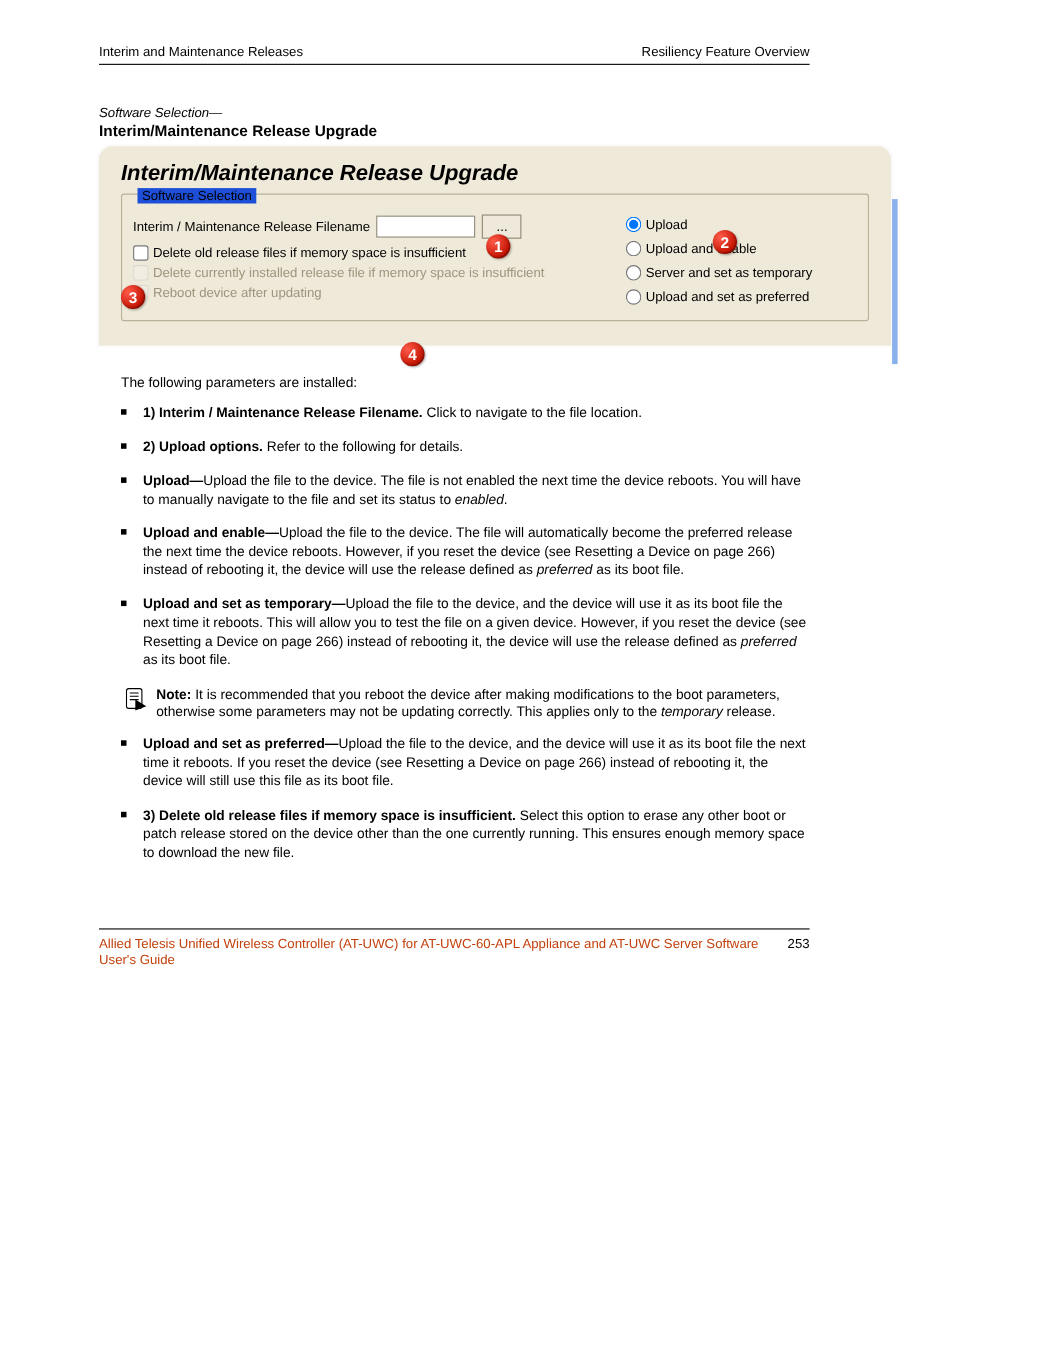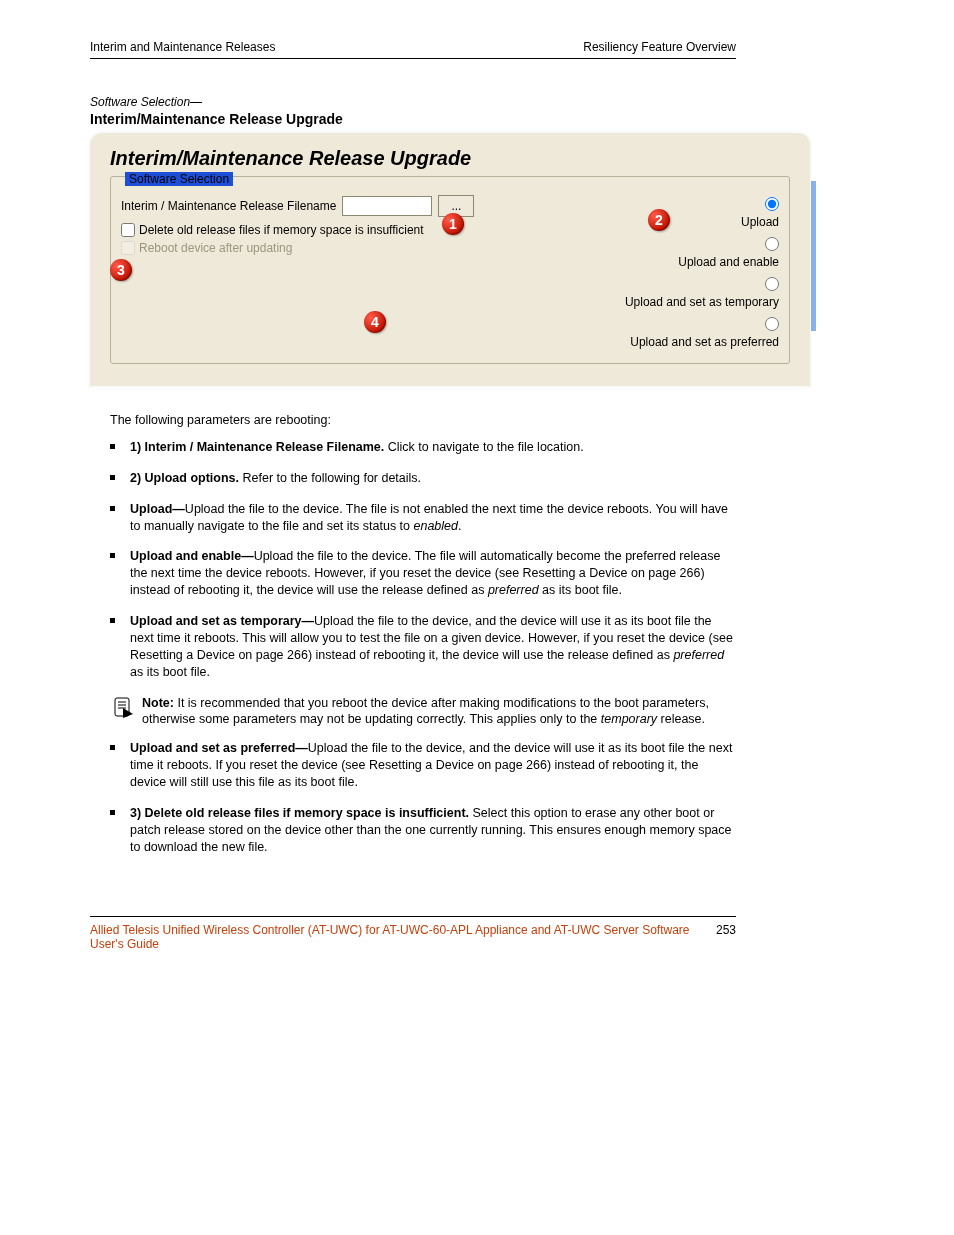--- a/index.html
+++ b/index.html
@@ -138,24 +138,23 @@
     color: #000;
     margin: 4px 0;
   }
   .chk-row input[type=checkbox] {
     width: 14px; height: 14px; margin: 0;
   }
   .chk-row.disabled { color: #9c967f; }
   .chk-row.disabled input[type=checkbox] { opacity: 0.5; }
   .radio-row {
     display: flex;
-    align-items: flex-end;
+    align-items: flex-start;
     gap: 4px;
     font-size: 12px;
-    flex-direction: column;
   }
   .radio-row input[type=radio] {
     width: 14px; height: 14px; margin: 0;
   }
   
   .badge {
     width: 22px; height: 22px;
     border-radius: 50%;
     background: radial-gradient(circle at 30% 30%, #ff5b4a, #c41200 70%);
     color: #fff;
@@ -255,54 +254,58 @@
               <label class="lbl">Interim / Maintenance Release Filename</label>
               <input type="text" class="file-input" value="" style="">
               <button class="browse-btn">...</button>
             </div>
             <div class="chk-row">
               <input type="checkbox" style="">
               <span>Delete old release files if memory space is insufficient</span>
             </div>
             <div class="chk-row disabled">
               <input type="checkbox" disabled="" style="">
+              <span>Delete currently installed release file if memory space is insufficient</span>
+            </div>
+            <div class="chk-row disabled">
+              <input type="checkbox" disabled="" style="">
               <span>Reboot device after updating</span>
             </div>
           </div>
           <div class="fs-right">
             <div class="radio-row">
               <input type="radio" name="upl" checked="" style="">
               <span>Upload</span>
             </div>
             <div class="radio-row">
               <input type="radio" name="upl" style="">
               <span>Upload and enable</span>
             </div>
             <div class="radio-row">
               <input type="radio" name="upl" style="">
-              <span>Upload and set as temporary</span>
+              <span>Server and set as temporary</span>
             </div>
             <div class="radio-row">
               <input type="radio" name="upl" style="">
               <span>Upload and set as preferred</span>
             </div>
           </div>
         </div>
       </div>
 
       <span class="badge" style="left:352px; top:80px;">1</span>
       <span class="badge" style="left:558px; top:76px;">2</span>
       <span class="badge" style="left:20px;  top:126px;">3</span>
       <span class="badge" style="left:274px; top:178px;">4</span>
     </div>
     <div class="edge-bar"></div>
   </div>
 
   <div class="body-text">
-    <p>The following parameters are rebooting:</p>
+    <p>The following parameters are installed:</p>
 
     <ul class="bullets">
       <li>
         <span class="lead">1) Interim / Maintenance Release Filename.</span><span> Click to navigate to the file location.</span>
       </li>
       <li>
         <span class="lead">2) Upload options.</span><span> Refer to the following for details.</span>
       </li>
       <li>
         <span class="lead">Upload—</span><span>Upload the file to the device. The file is not enabled the next time the device reboots. You will have to manually navigate to the file and set its status to </span><i>enabled</i><span>.</span>

